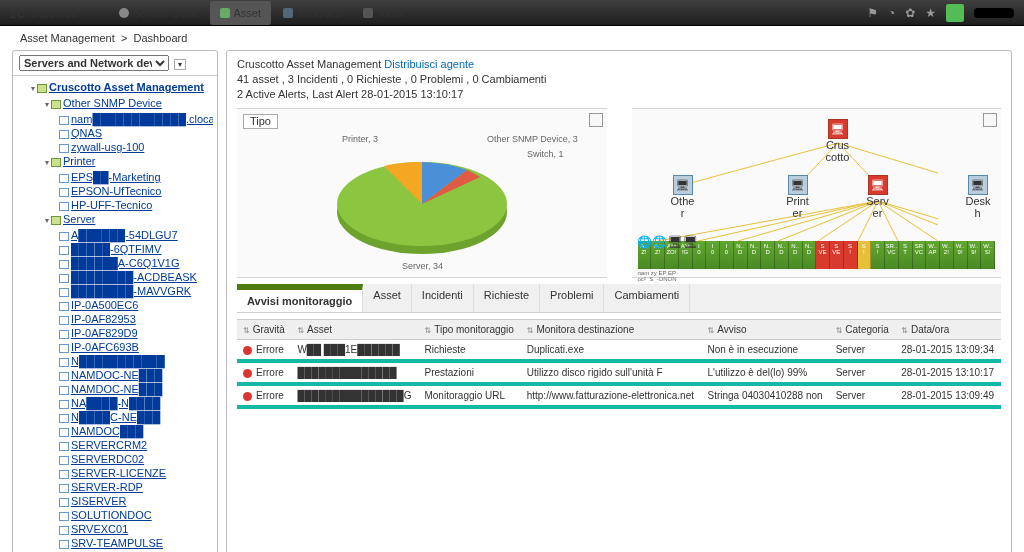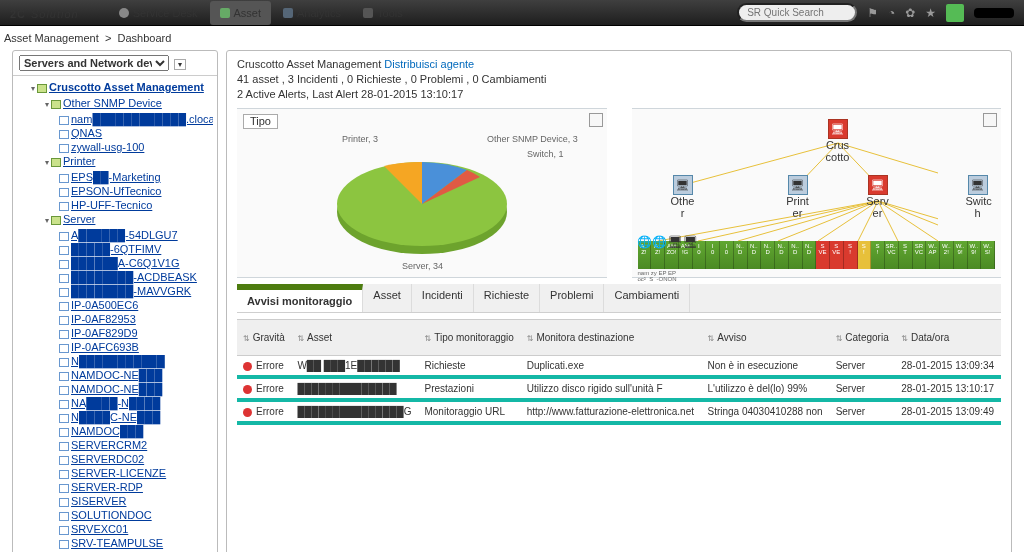--- a/index.html
+++ b/index.html
@@ -14,21 +14,21 @@
   .menu .ic{width:10px;height:10px;background:#6a6;display:inline-block;border-radius:2px}
   .menu .ic.sd{background:#888;border-radius:50%}
   .menu .ic.an{background:#567}
   .menu .ic.tl{background:#555}
   .topright{margin-left:auto;display:flex;align-items:center;gap:10px}
   .search{background:#eee;border-radius:10px;padding:2px 8px;font-size:10px;color:#888;width:120px}
   .ticon{color:#999;font-size:12px;cursor:pointer}
   .avatar{width:18px;height:18px;background:#5b5;border-radius:2px}
   .redact{background:#000;width:40px;height:10px;display:inline-block;border-radius:4px}
   
-  .crumb{padding:6px 4px;color:#555;font-size:11px}
+  .crumb{padding:6px 20px;color:#555;font-size:11px}
   
   .wrap{display:flex;padding:0 12px 12px 12px;gap:8px}
   .panel{background:#fff;border:1px solid #bbb;border-radius:3px}
   
   .tree-dd{padding:4px 6px;border-bottom:1px solid #ccc}
   .tree-dd select{font-weight:bold;width:150px}
   .tree{padding:4px 4px;width:200px;height:480px;overflow:auto;font-size:10px;line-height:14px}
   .tree ul{list-style:none;padding-left:14px}
   .tree li{white-space:nowrap}
   .tree .grp::before{content:"▸";color:#666;margin-right:2px;font-size:8px}
@@ -55,21 +55,21 @@
   .greenstrip{position:absolute;left:0;right:0;height:28px;background:linear-gradient(#61a731,#4b8a24);top:126px;display:flex}
   .greenstrip .cell{flex:1;border-right:1px solid rgba(0,0,0,.25);font-size:6px;color:#fff;text-align:center;padding-top:2px;overflow:hidden}
   .greenstrip .cell.red{background:#d93a2e}
   .greenstrip .cell.ylw{background:#e7c03a}
   
   .tabs{display:flex;border-bottom:1px solid #cfcfcf;background:#f0f0f0}
   .tabs .tab{padding:5px 10px;color:#333;cursor:pointer;border-right:1px solid #dcdcdc;font-size:11px}
   .tabs .tab.active{background:#fff;border-top:6px solid #4d7c0f;font-weight:bold}
   
   .grid{width:100%;border-collapse:collapse}
-  .grid th{background:#efefef;border-top:1px solid #ccc;border-bottom:1px solid #ccc;text-align:left;padding:12px 6px;font-weight:normal;font-size:10px;color:#333}
+  .grid th{background:#efefef;border-top:1px solid #ccc;border-bottom:1px solid #ccc;text-align:left;padding:4px 6px;font-weight:normal;font-size:10px;color:#333}
   .grid th .sort{color:#888;font-size:8px;margin-right:3px}
   .grid td{border-bottom:4px solid #14b8a6;padding:4px 6px;font-size:10px}
   .sev{display:inline-block;width:9px;height:9px;background:#d33;border-radius:50%;vertical-align:middle;margin-right:4px}
 </style>
 </head>
 <body>
 
 <div class="topbar">
   <div class="logo">
     <b>2C</b>
@@ -87,21 +87,20 @@
     <a>
         <span class="ic an"></span>
         <span>Analytics</span>
       </a>
     <a>
         <span class="ic tl"></span>
         <span>Tools</span>
       </a>
   </div>
   <div class="topright">
-    <input class="search" placeholder="SR Quick Search" style="">
     <span class="ticon">⚑</span>
     <span class="ticon">◔</span>
     <span class="ticon">✿</span>
     <span class="ticon">★</span>
     <span class="avatar"></span>
     <span class="redact"></span>
   </div>
 </div>
 
 <div class="crumb">
@@ -205,21 +204,21 @@
               <line x1="240" y1="86" x2="260" y2="126"></line>
                 <line x1="240" y1="86" x2="300" y2="126"></line>
               <line x1="240" y1="86" x2="340" y2="126"></line>
                 <line x1="240" y1="86" x2="375" y2="126"></line>
             </g>
           </svg>
           <div class="node" style="left:188px;top:4px"><div class="box redbox">🖥</div><span>Crus cotto</span></div>
           <div class="node" style="left:33px;top:60px"><div class="box">🖥</div><span>Othe r</span></div>
           <div class="node" style="left:148px;top:60px"><div class="box">🖥</div><span>Print er</span></div>
           <div class="node" style="left:228px;top:60px"><div class="box redbox">🖥</div><span>Serv er</span></div>
-          <div class="node" style="left:328px;top:60px"><div class="box">🖥</div><span>Switc h</span></div>
+          <div class="node" style="left:328px;top:60px"><div class="box">🖥</div><span>Desk h</span></div>
           <div class="greenstrip" id="strip">
               <div class="cell">A..<br>Z!</div>
               <div class="cell">A..<br>Z!</div>
               <div class="cell">AM<br>ZO!</div>
               <div class="cell">AM<br>!G</div>
               <div class="cell">I<br>0</div>
               <div class="cell">I<br>0</div>
               <div class="cell">I<br>0</div>
               <div class="cell">N..<br>D</div>
               <div class="cell">N..<br>D</div>

